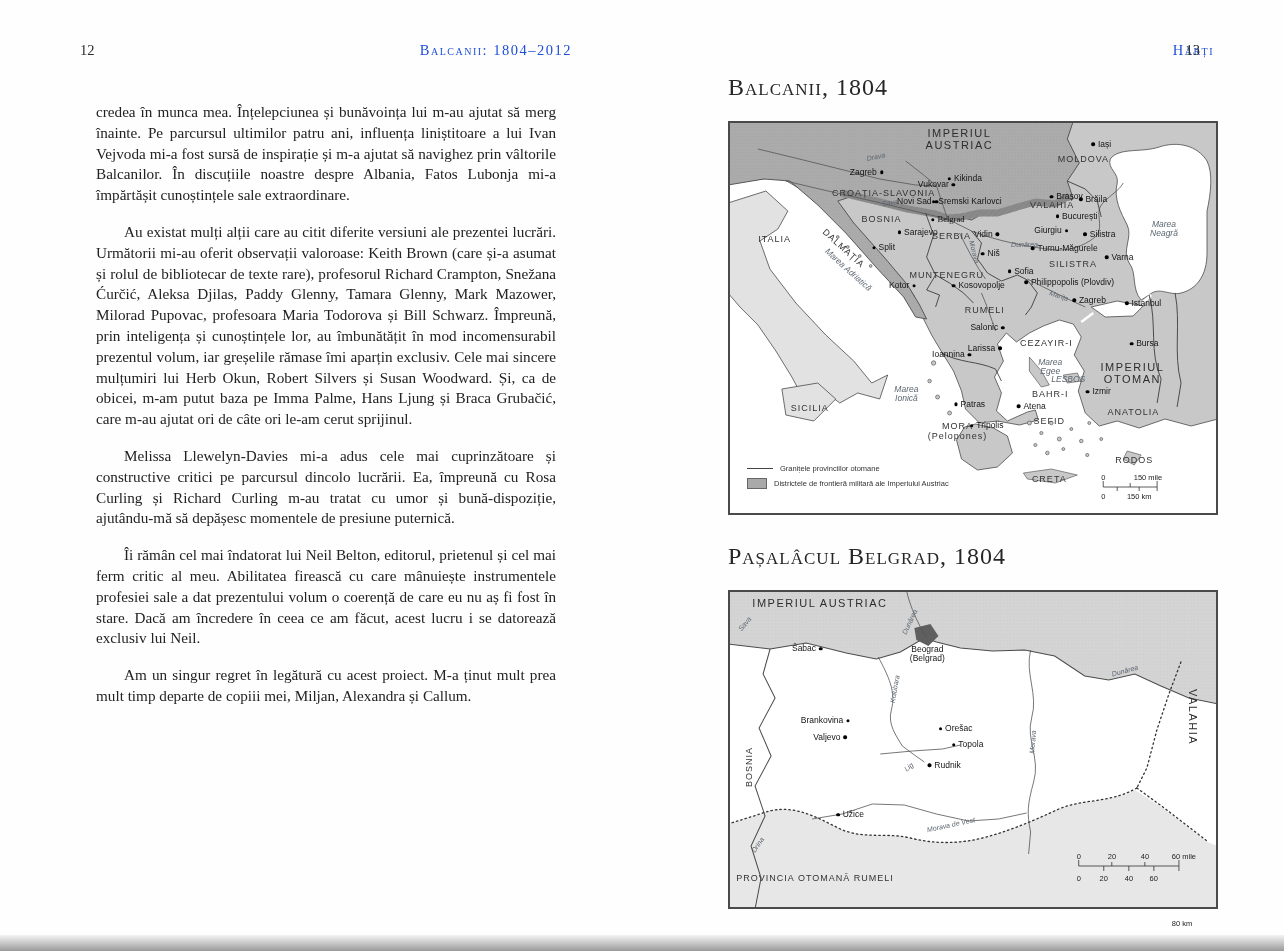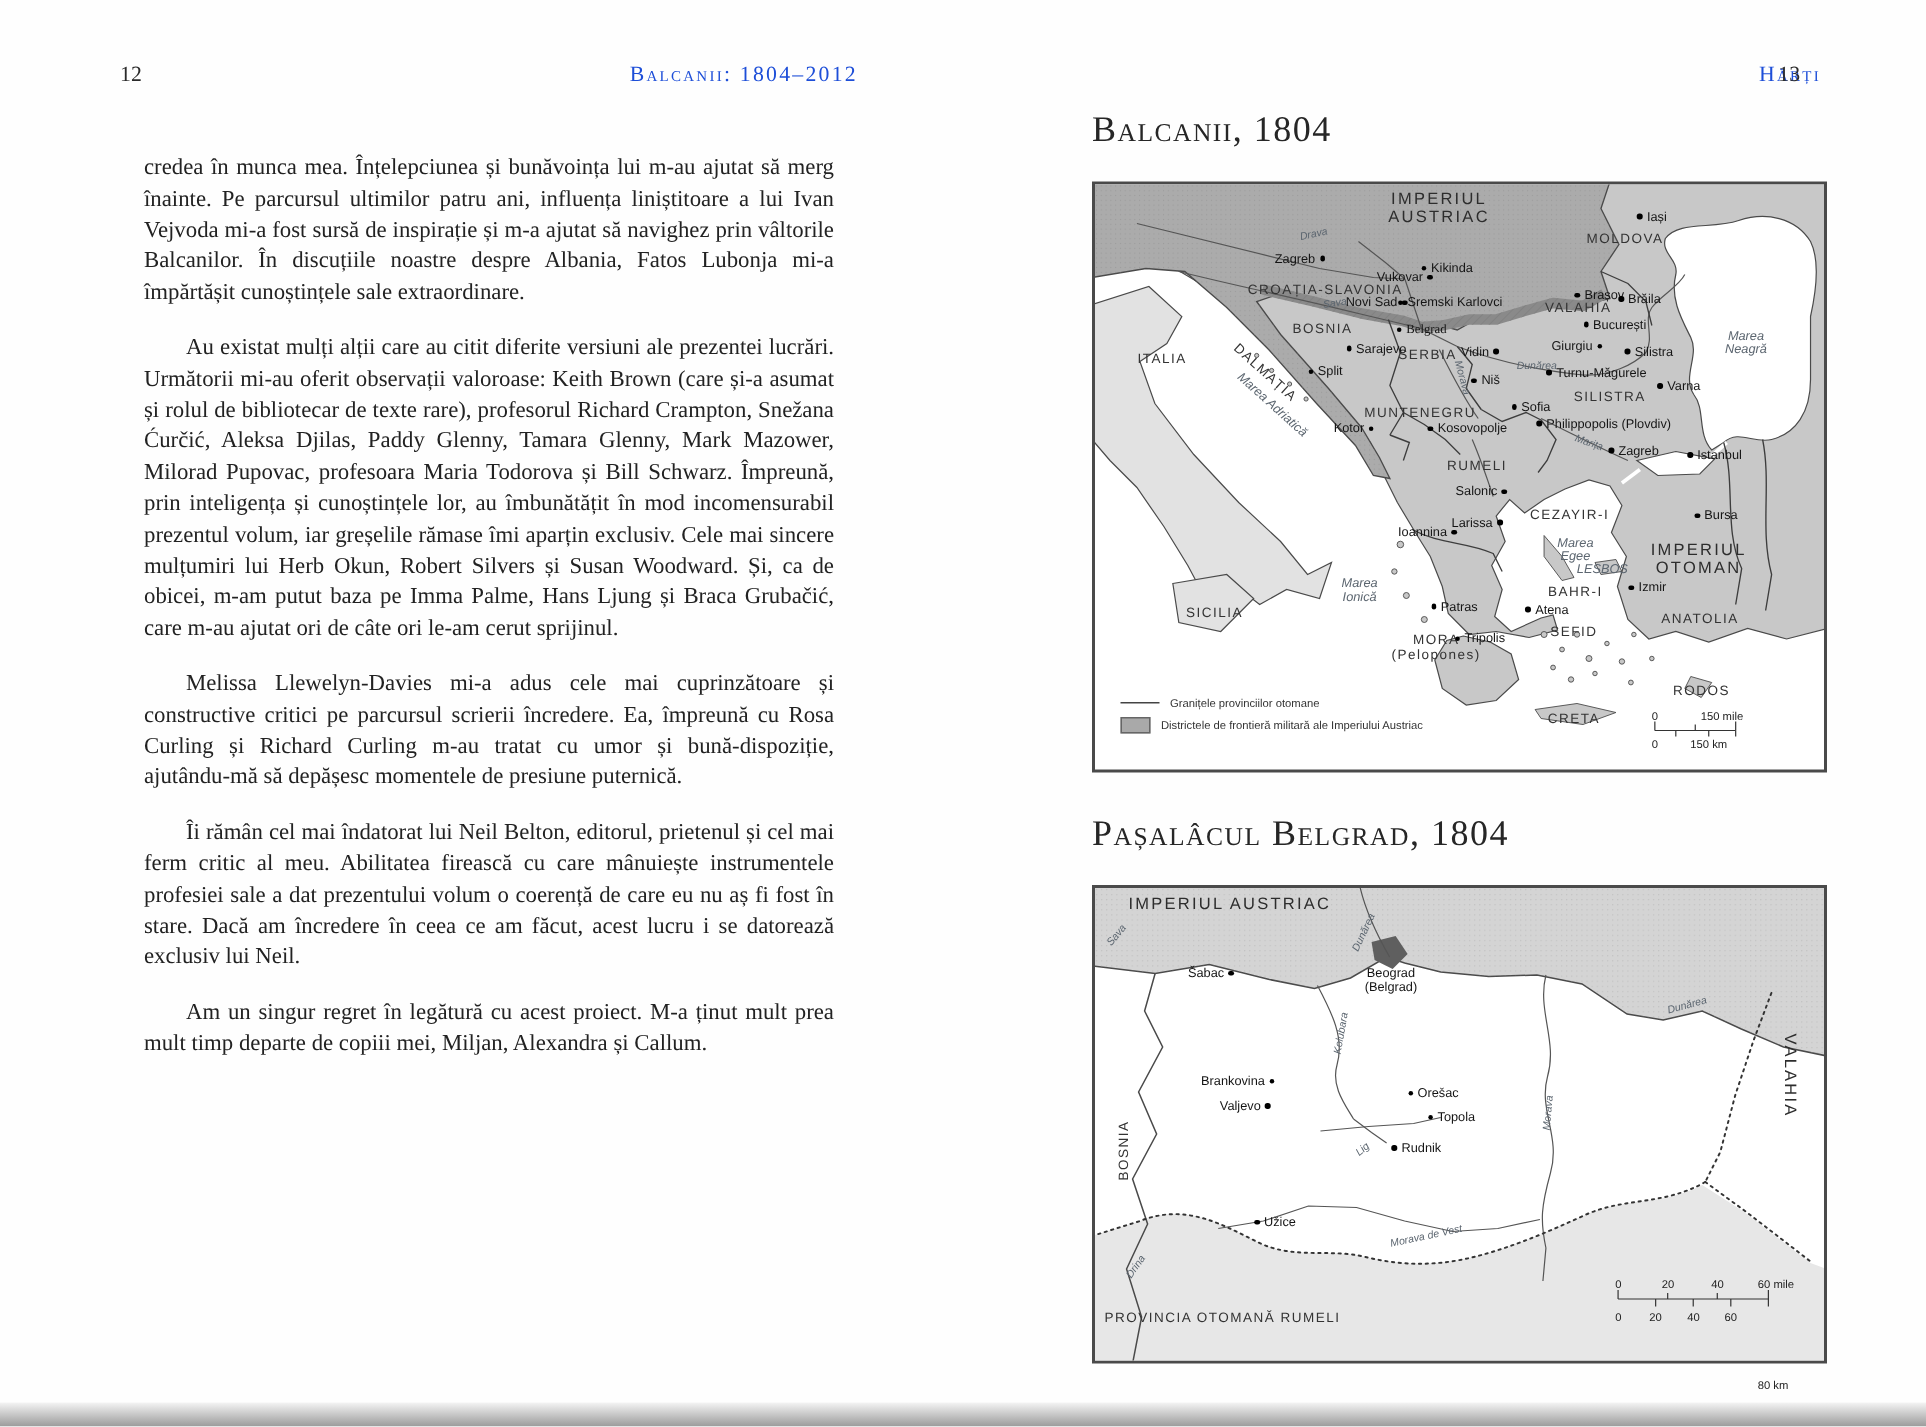--- a/index.html
+++ b/index.html
@@ -46,21 +46,21 @@
 </style>
 </head>
 <body>
 
 <span class="pagenum" style="left:80px">12</span>
 <div class="running" style="left:80px;width:492px">Balcanii: 1804–2012</div>
 
 <div class="body-text">
   <p class="noindent">credea în munca mea. Înțelepciunea și bunăvoința lui m-au ajutat să merg înainte. Pe parcursul ultimilor patru ani, influența liniștitoare a lui Ivan Vejvoda mi-a fost sursă de inspirație și m-a ajutat să navighez prin vâltorile Balcanilor. În discuțiile noastre despre Albania, Fatos Lubonja mi-a împărtășit cunoștințele sale extraordinare.</p>
   <p>Au existat mulți alții care au citit diferite versiuni ale prezentei lucrări. Următorii mi-au oferit observații valoroase: Keith Brown (care și-a asumat și rolul de bibliotecar de texte rare), profesorul Richard Crampton, Snežana Ćurčić, Aleksa Djilas, Paddy Glenny, Tamara Glenny, Mark Mazower, Milorad Pupovac, profesoara Maria Todorova și Bill Schwarz. Împreună, prin inteligența și cunoștințele lor, au îmbunătățit în mod incomensurabil prezentul volum, iar greșelile rămase îmi aparțin exclusiv. Cele mai sincere mulțumiri lui Herb Okun, Robert Silvers și Susan Woodward. Și, ca de obicei, m-am putut baza pe Imma Palme, Hans Ljung și Braca Grubačić, care m-au ajutat ori de câte ori le-am cerut sprijinul.</p>
-  <p>Melissa Llewelyn-Davies mi-a adus cele mai cuprinzătoare și constructive critici pe parcursul scrierii încredere. Ea, împreună cu Rosa Curling și Richard Curling m-au tratat cu umor și bună-dispoziție, ajutându-mă să depășesc momentele de presiune puternică.</p>
+  <p>Melissa Llewelyn-Davies mi-a adus cele mai cuprinzătoare și constructive critici pe parcursul dincolo lucrării. Ea, împreună cu Rosa Curling și Richard Curling m-au tratat cu umor și bună-dispoziție, ajutându-mă să depășesc momentele de presiune puternică.</p>
   <p>Îi rămân cel mai îndatorat lui Neil Belton, editorul, prietenul și cel mai ferm critic al meu. Abilitatea firească cu care mânuiește instrumentele profesiei sale a dat prezentului volum o coerență de care eu nu aș fi fost în stare. Dacă am încredere în ceea ce am făcut, acest lucru i se datorează exclusiv lui Neil.</p>
   <p>Am un singur regret în legătură cu acest proiect. M-a ținut mult prea mult timp departe de copiii mei, Miljan, Alexandra și Callum.</p>
 </div>
 
 <div class="running" style="left:728px;width:486px">Hărți</div>
 <span class="pagenum" style="right:84px">13</span>
 
 <h2 class="map-title" style="top:74px">Balcanii, 1804</h2>
 
 <div class="map" style="top:121px;height:390px">

